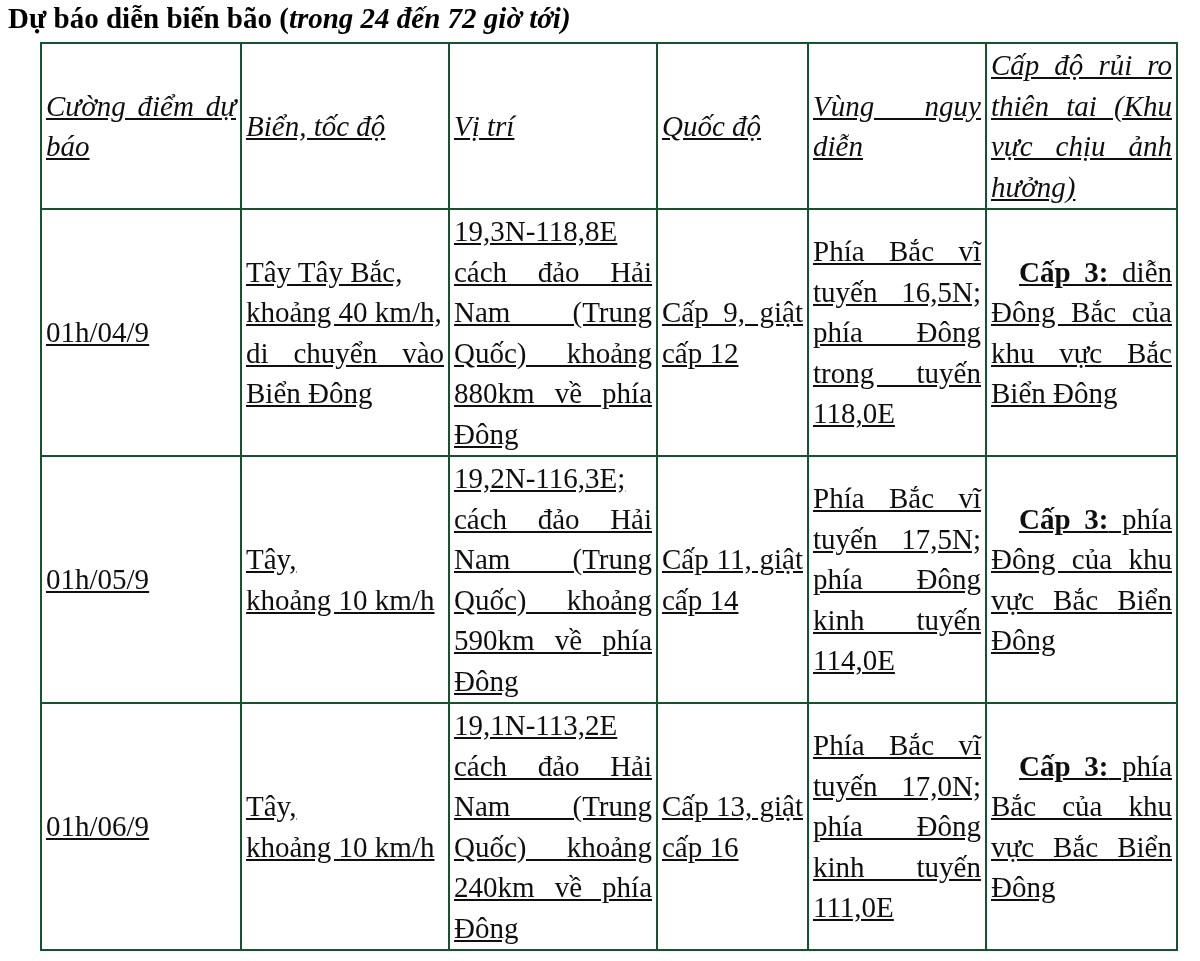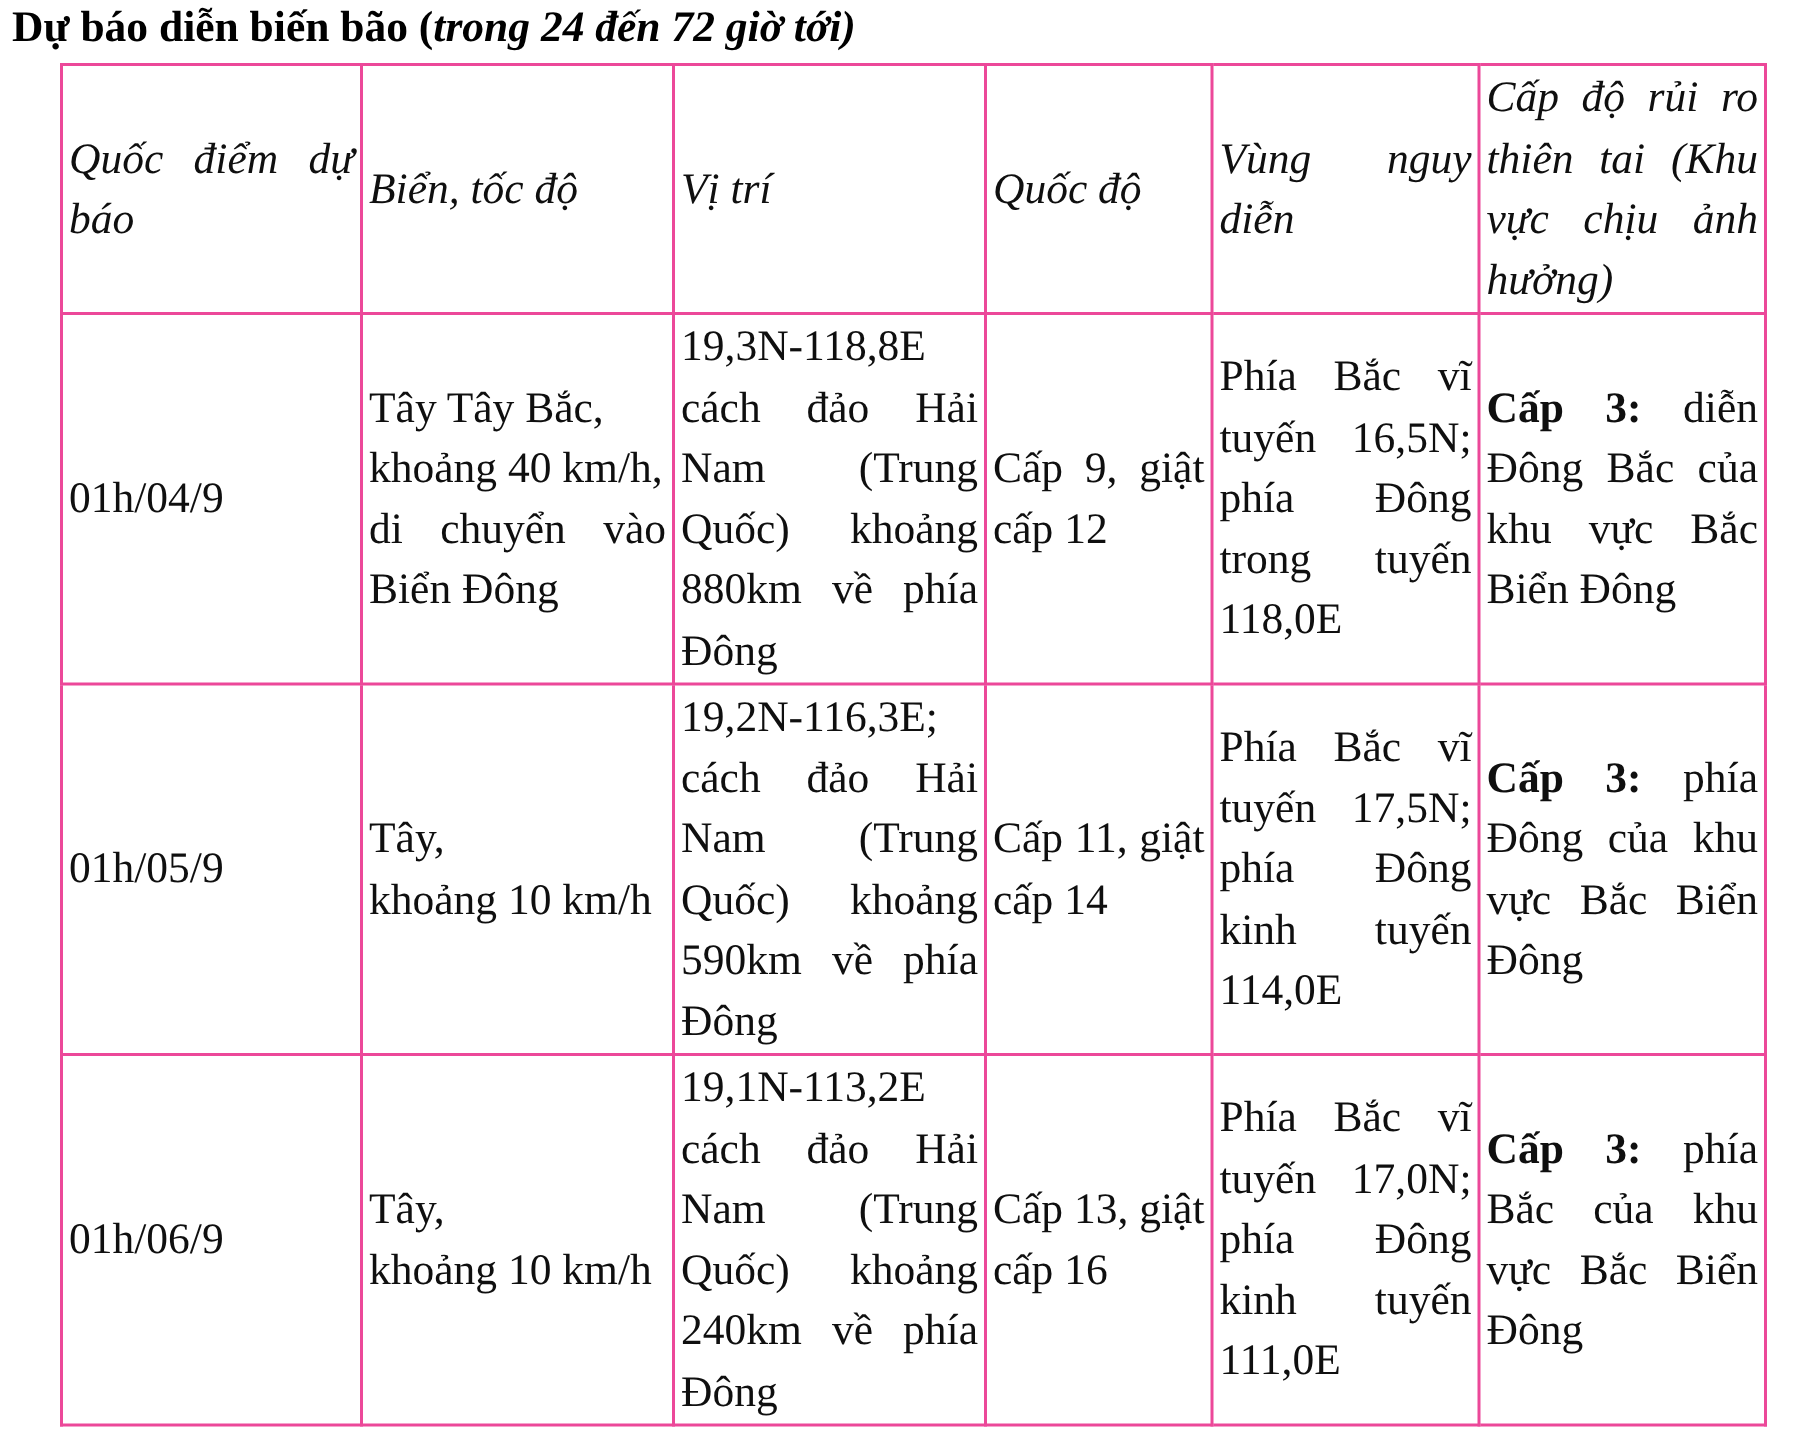--- a/index.html
+++ b/index.html
@@ -35,37 +35,38 @@
     left: 40px;
     top: 42px;
     border-collapse: collapse;
     table-layout: fixed;
     width: 1136px;
     font-size: 29px;
     line-height: 40.5px;
     color: #0f0f0f;
   }
   table.forecast td, table.forecast th {
-    border: 2px solid #ec4899;
+    border: 2px solid #14532d;
     vertical-align: middle;
     padding: 1px 4px;
     text-align: justify;
     font-weight: normal;
     overflow: hidden;
+    text-decoration: underline;
   }
   table.forecast th {
     font-style: italic;
   }
   tr.hdr      { height: 165px; }
   tr.r0       { height: 243px; }
   tr.r1       { height: 242px; }
   tr.r2       { height: 243px; }
   td.prewrap  { white-space: pre-line; }
   td.time     { text-align: left; }
-  .bold       { font-weight: bold; }
+  .bold       { font-weight: bold; margin-left: 28px; }
 </style>
 </head>
 <body>
 
 <div class="page">
 
   <div class="doc-title">
     <span>Dự báo diễn biến bão (</span><span class="em">trong 24 đến 72 giờ tới)</span>
   </div>
 
@@ -74,21 +75,21 @@
       <col style="width:200px">
       <col style="width:208px">
       <col style="width:208px">
       <col style="width:151px">
       <col style="width:178px">
       <col style="width:191px">
     </colgroup>
 
     <tbody>
         <tr class="hdr">
-      <th>Quốc điểm dự báo</th>
+      <th>Cường điểm dự báo</th>
       <th>Biển, tốc độ</th>
       <th>Vị trí</th>
       <th>Quốc độ</th>
       <th>Vùng nguy diễn</th>
       <th>Cấp độ rủi ro thiên tai (Khu vực chịu ảnh hưởng)</th>
     </tr>
 
     <tr class="r0">
       <td class="time">01h/04/9</td>
       <td class="prewrap">Tây Tây Bắc,

